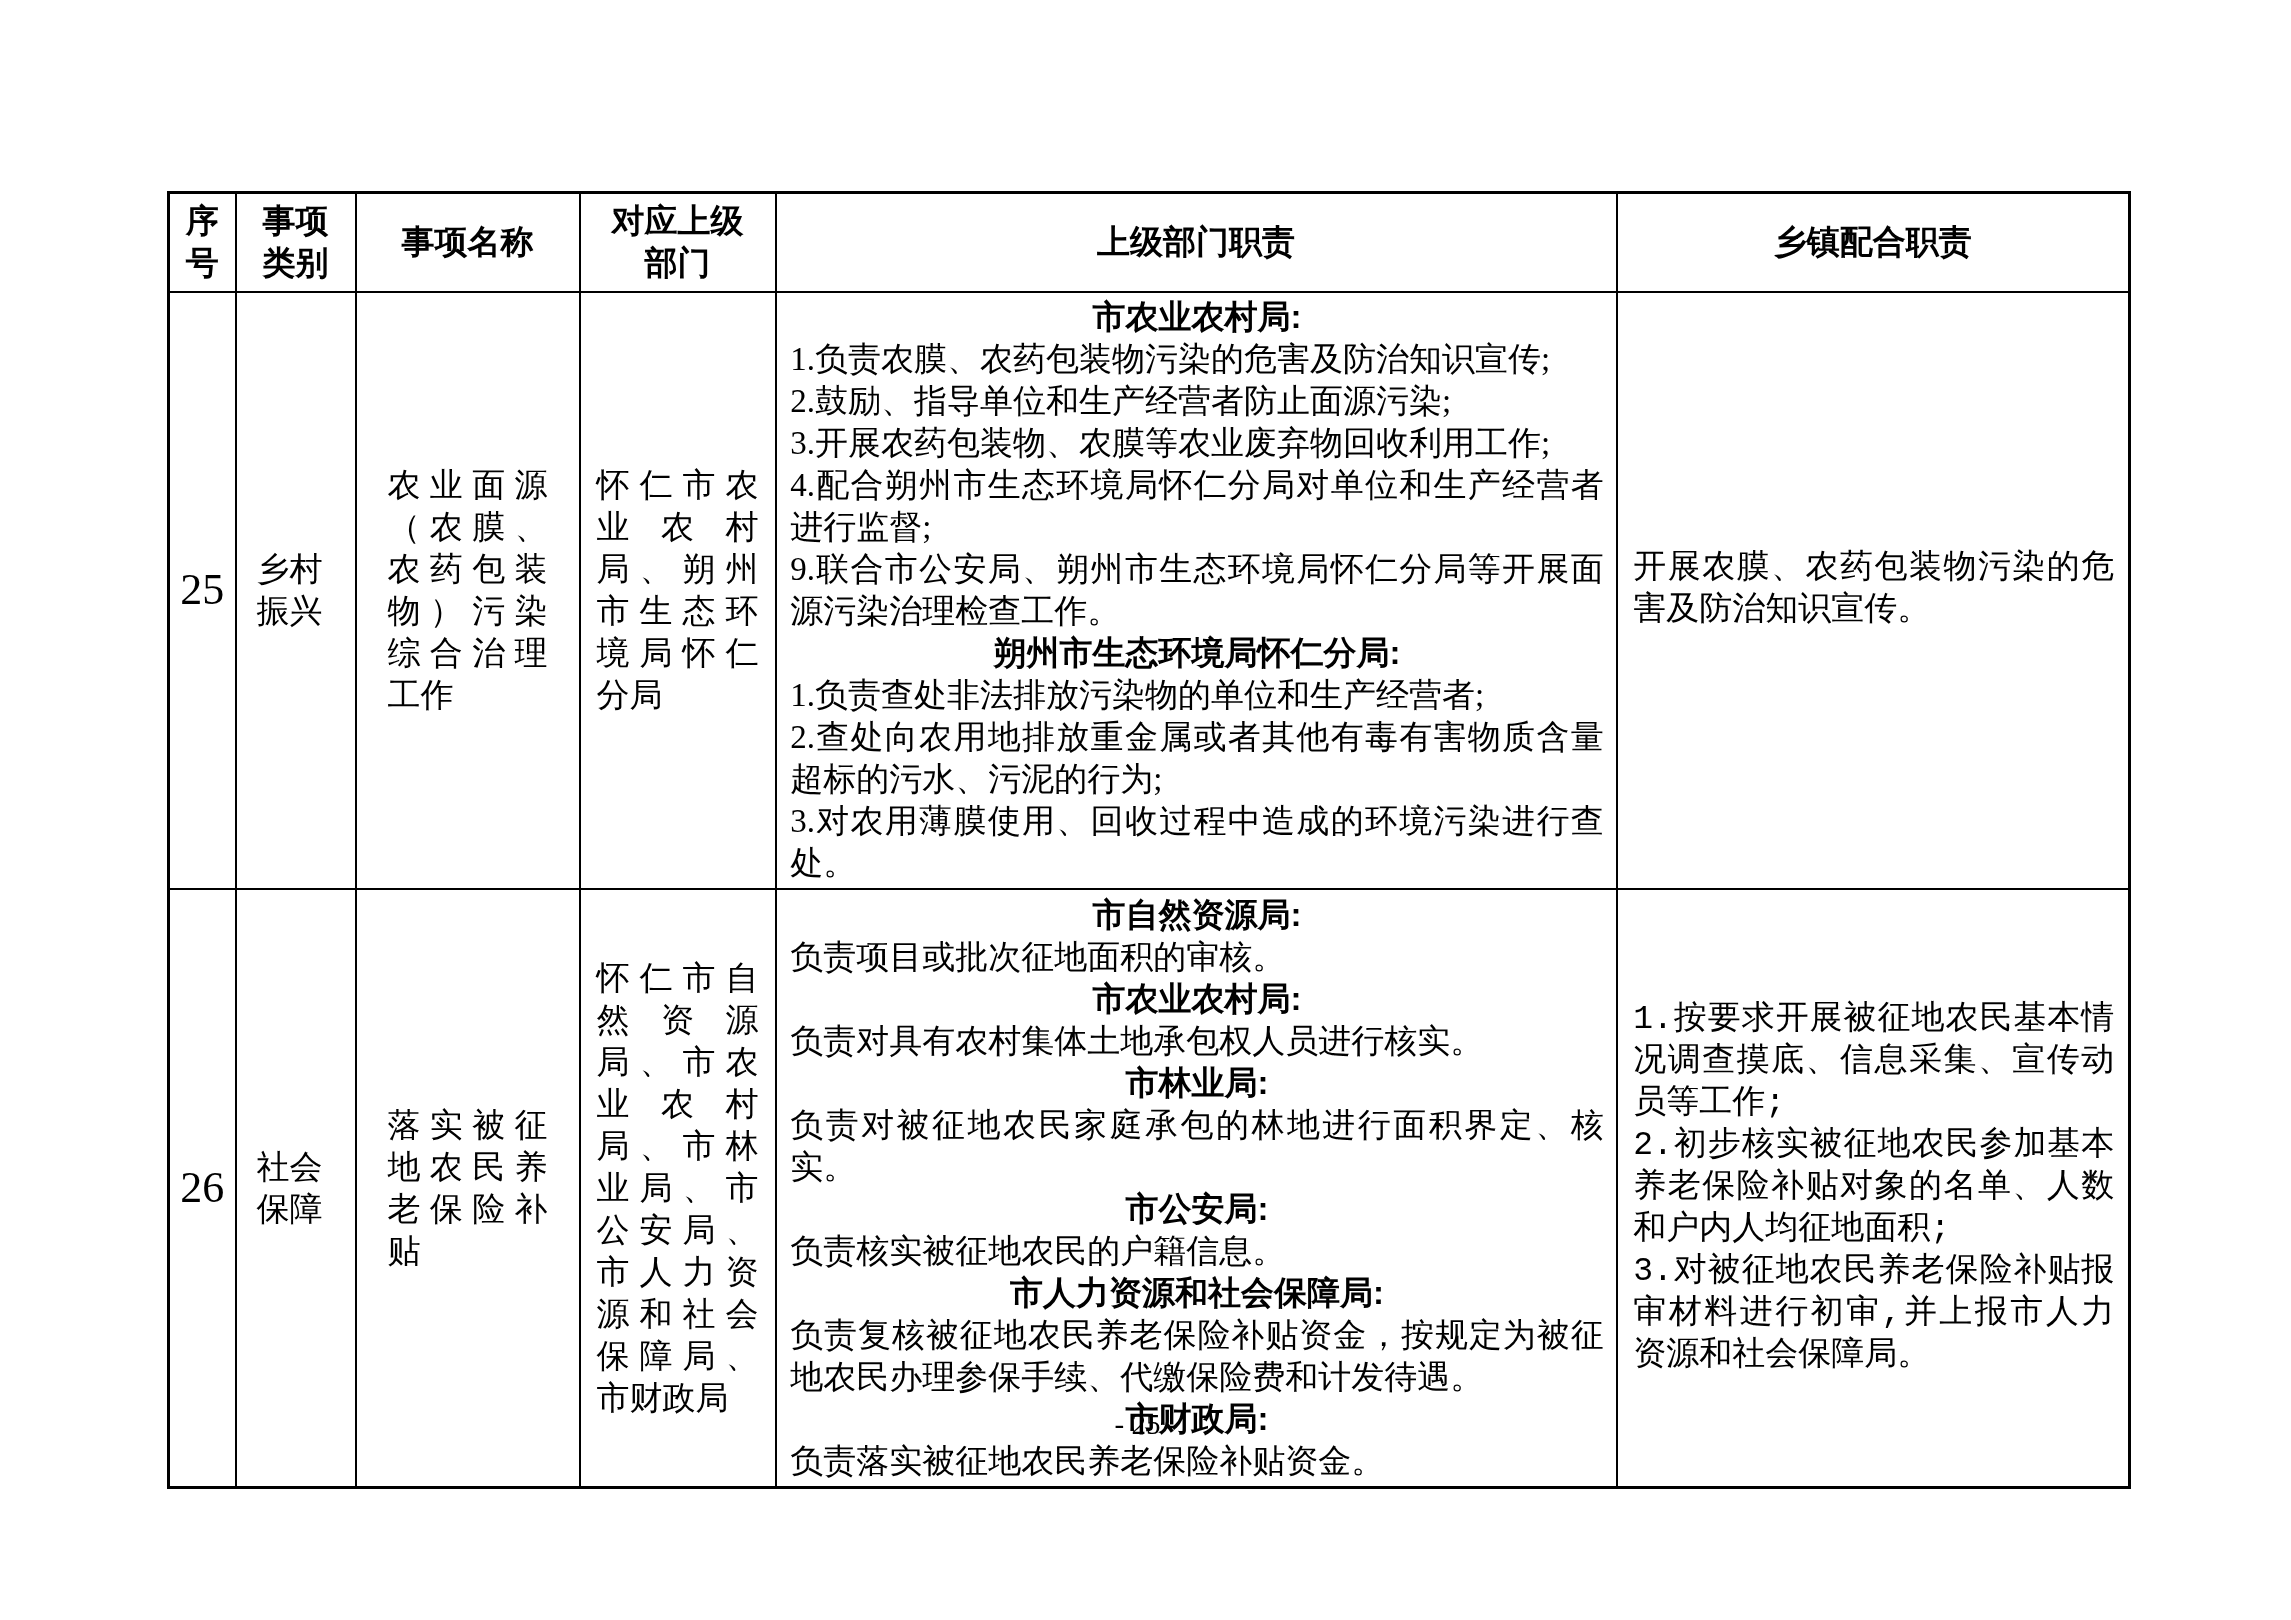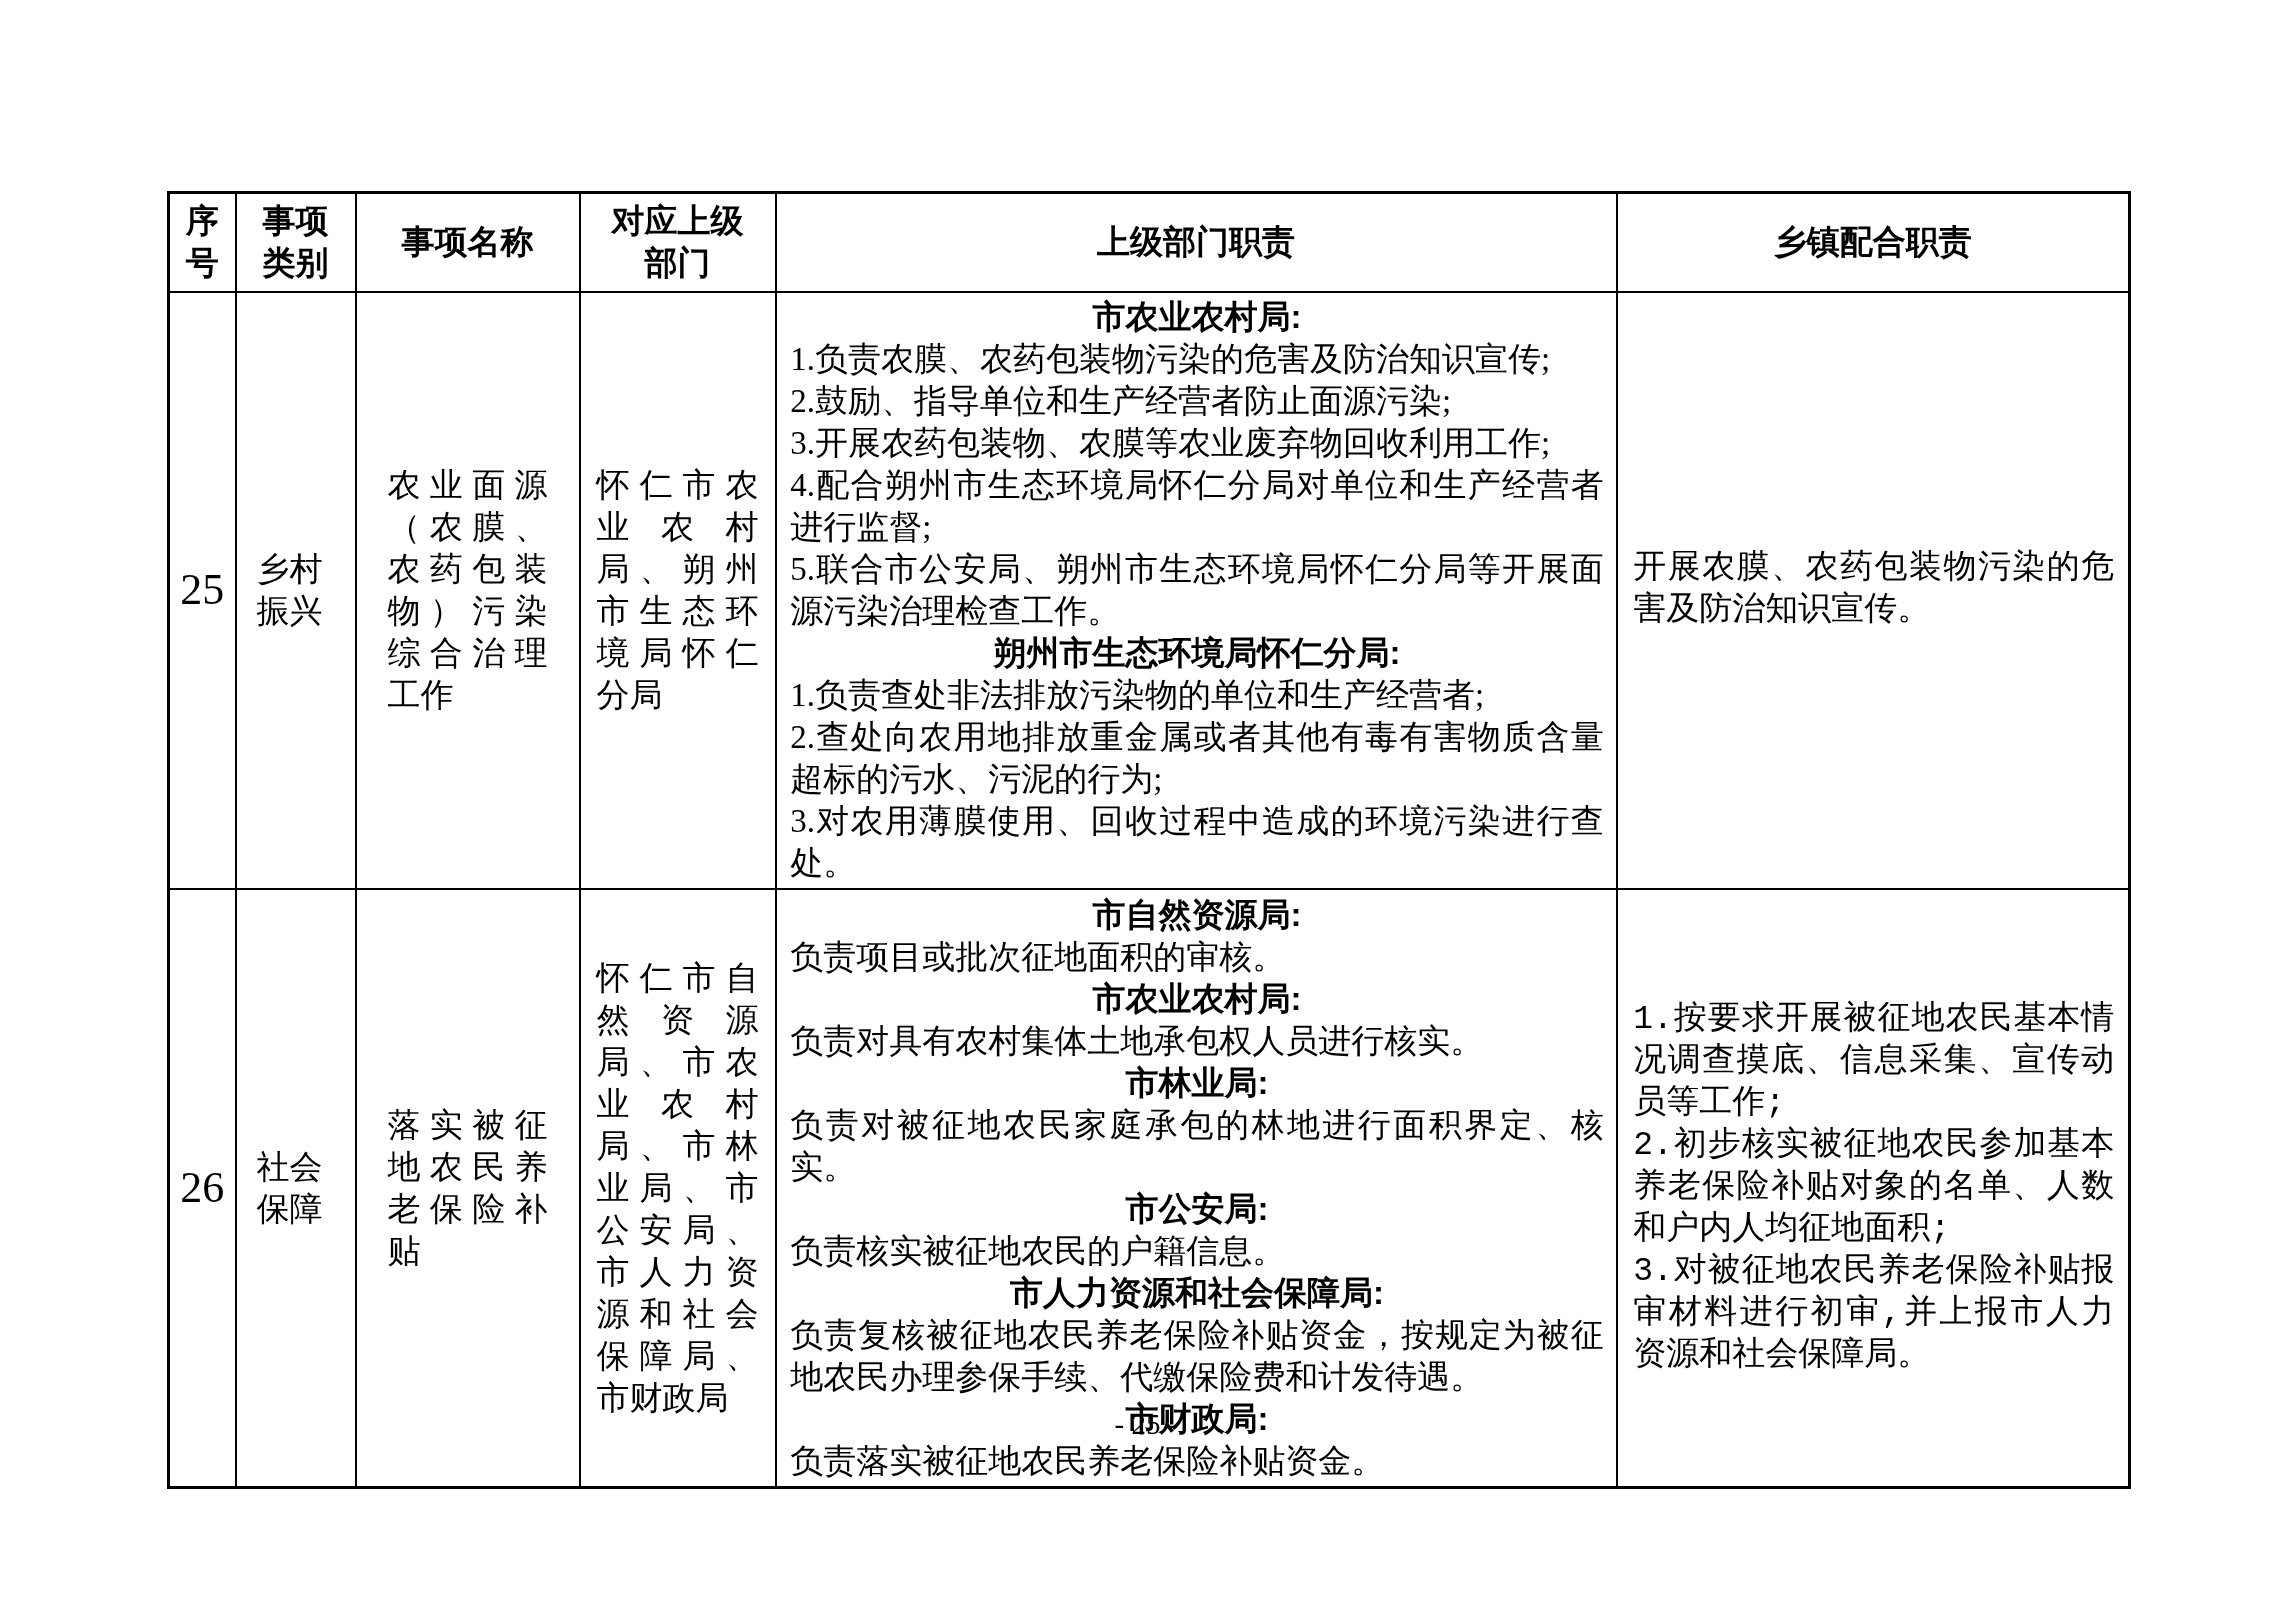--- a/index.html
+++ b/index.html
@@ -136,21 +136,21 @@
         <td class="c-cat">乡村
 振兴</td>
         <td class="c-name">农业面源（农膜、农药包装物）污染综合治理工作</td>
         <td class="c-dept">怀仁市农业农村局、朔州市生态环境局怀仁分局</td>
         <td class="c-duties">
           <div class="duty-title">市农业农村局:</div>
           <div class="duty-item">1.负责农膜、农药包装物污染的危害及防治知识宣传;</div>
           <div class="duty-item">2.鼓励、指导单位和生产经营者防止面源污染;</div>
           <div class="duty-item">3.开展农药包装物、农膜等农业废弃物回收利用工作;</div>
           <div class="duty-item">4.配合朔州市生态环境局怀仁分局对单位和生产经营者进行监督;</div>
-          <div class="duty-item">5.联合市公安局、朔州市生态环境局怀仁分局等开展面源污染治理检查工作。</div>
+          <div class="duty-item">9.联合市公安局、朔州市生态环境局怀仁分局等开展面源污染治理检查工作。</div>
           <div class="duty-title">朔州市生态环境局怀仁分局:</div>
           <div class="duty-item">1.负责查处非法排放污染物的单位和生产经营者;</div>
           <div class="duty-item">2.查处向农用地排放重金属或者其他有毒有害物质含量超标的污水、污泥的行为;</div>
           <div class="duty-item">3.对农用薄膜使用、回收过程中造成的环境污染进行查处。</div>
         </td>
         <td class="c-town">
           <div class="town-item">开展农膜、农药包装物污染的危害及防治知识宣传。</div>
         </td>
       </tr>
       <tr class="row-26">

